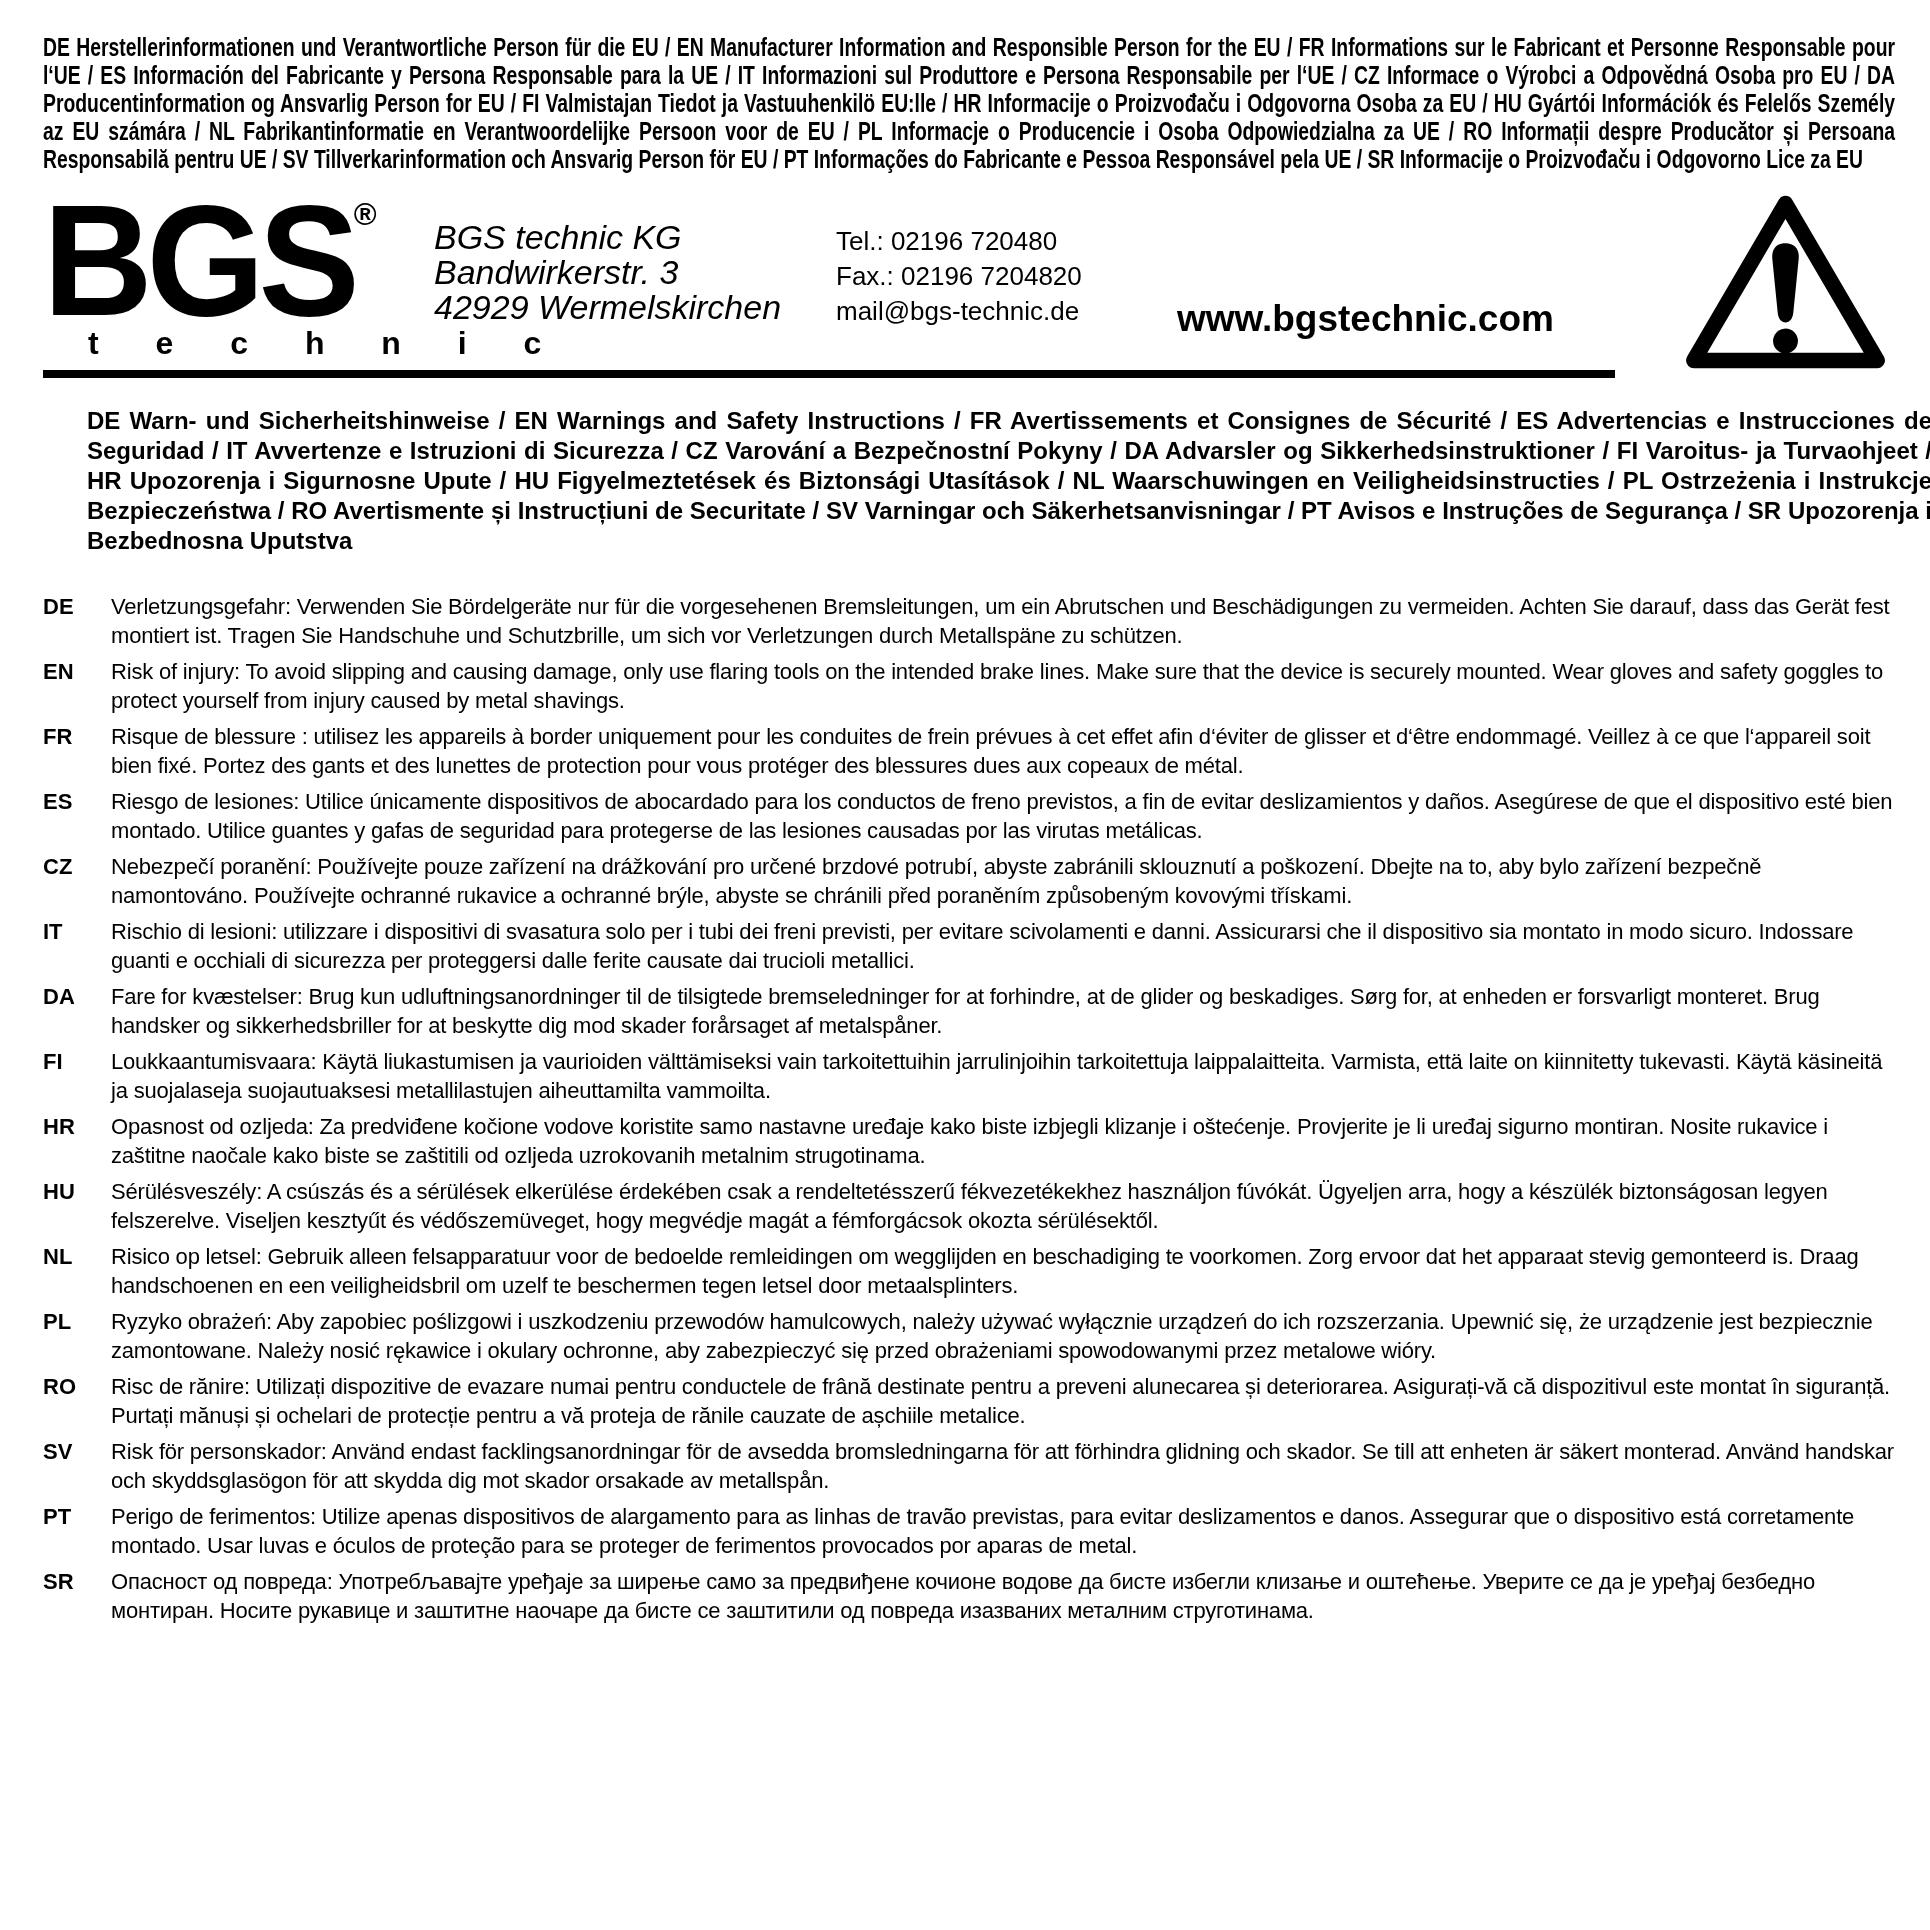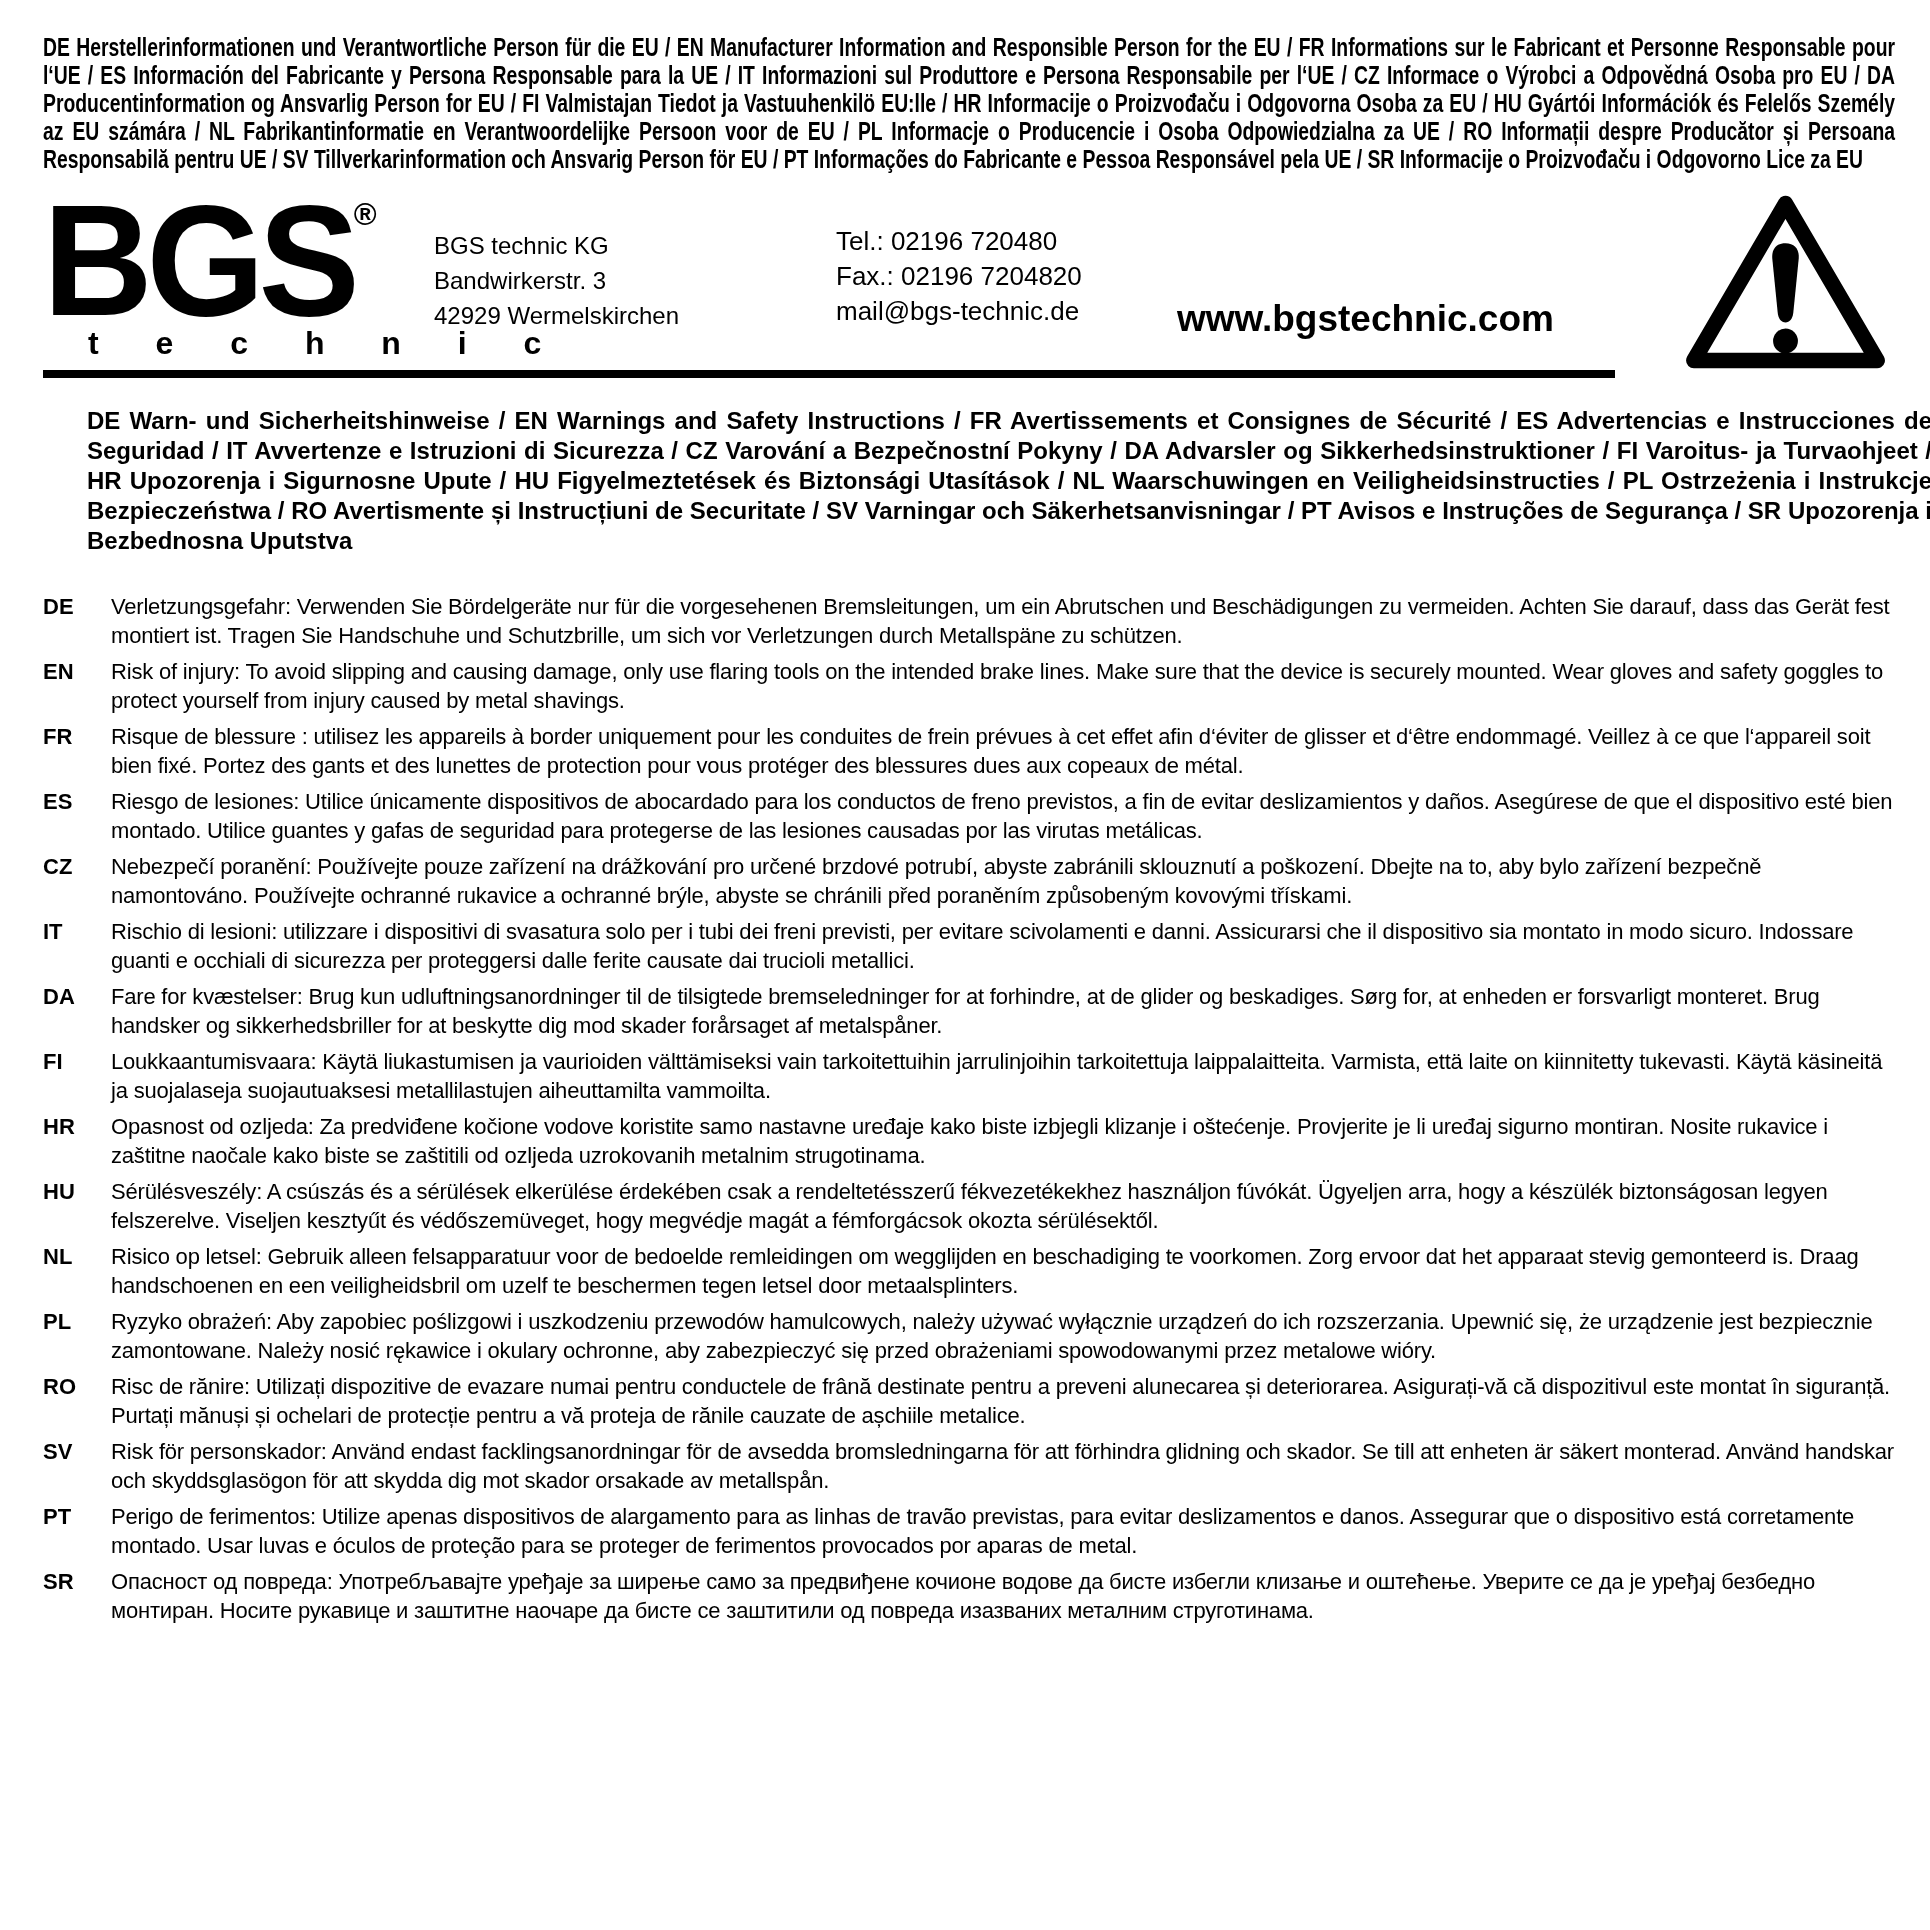--- a/index.html
+++ b/index.html
@@ -23,21 +23,21 @@
   .logo{position:absolute;left:0;top:4px;width:335px;}
   .logo-main{position:relative;display:inline-block;}
   .logo-bgs{
     font-weight:bold;font-size:152px;line-height:123px;letter-spacing:-6.2px;
     display:inline-block;transform:scaleY(1.04);transform-origin:0 0;
   }
   .logo-reg{font-weight:bold;font-size:31px;vertical-align:top;position:relative;top:1.6px;letter-spacing:0;}
   .logo-technic{
     font-weight:bold;font-size:32px;letter-spacing:24px;margin-left:45px;margin-top:6.2px;white-space:nowrap;
   }
-  .addr{position:absolute;left:391px;top:36px;font-size:24px;line-height:35px;}
+  .addr{position:absolute;left:391px;top:28px;font-size:34px;line-height:35px;font-style:italic;}
   .contact{position:absolute;left:793px;top:32px;font-size:26px;line-height:35px;}
   .website{position:absolute;left:1134px;top:106px;font-weight:bold;font-size:37px;letter-spacing:0px;}
   .tri{position:absolute;right:17px;top:3.1px;}
   
   .rule{width:1572px;height:8.6px;background:#000000;margin-top:-3.1px;}
   
   .hdr2{
     font-weight:bold;font-size:24px;line-height:30px;width:1845px;
     text-align:justify;margin-top:28px;margin-left:44px;
   }

